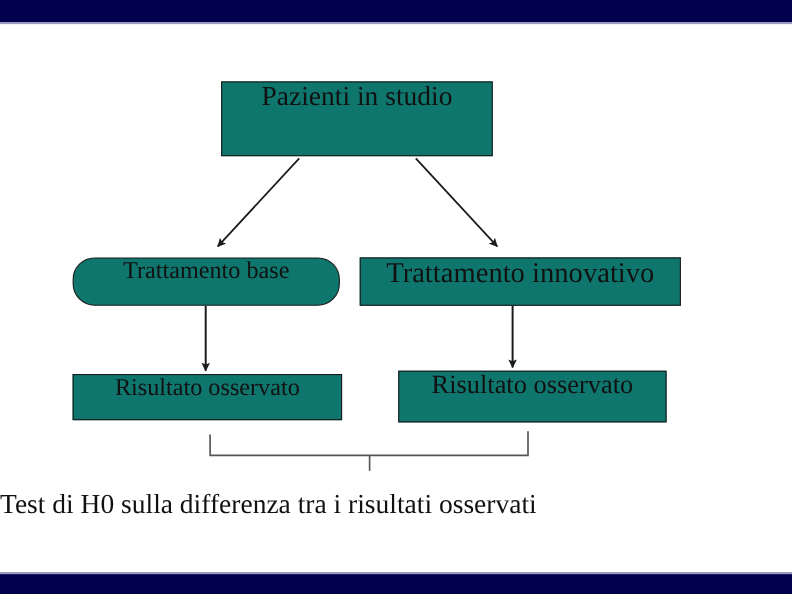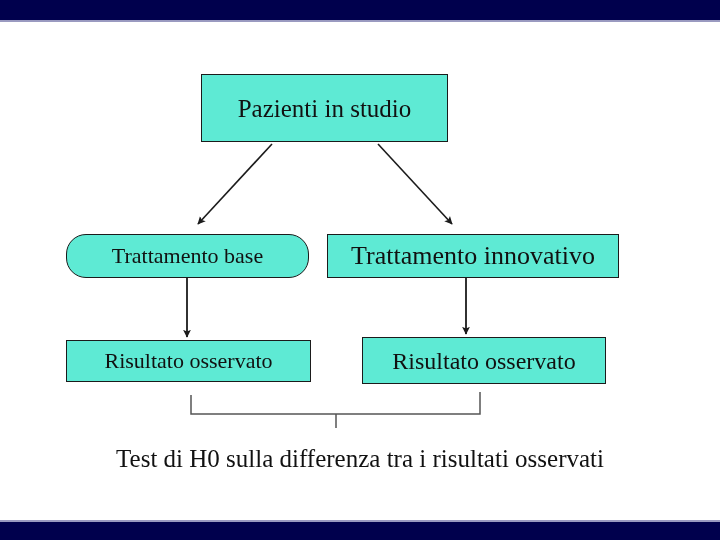--- a/index.html
+++ b/index.html
@@ -41,23 +41,23 @@
     left: 0;
     top: 22px;
     width: 720px;
     height: 500px;
     background: #ffffff;
   }
   .node {
     position: absolute;
     box-sizing: border-box;
     border: 1.6px solid #1b1b1b;
-    background: #5eead4;
+    background: #0f766e;
     display: flex;
-    align-items: center;
+    align-items: flex-start;
     justify-content: center;
     color: #111111;
     line-height: 1;
     white-space: nowrap;
   }
   .node-label {
     display: block;
     padding: 0 10px;
   }
   
@@ -103,21 +103,20 @@
     top: 0;
     width: 720px;
     height: 500px;
     pointer-events: none;
   }
   #caption {
     position: absolute;
     left: 0;
     top: 423px;
     width: 720px;
-    text-align: center;
     font-size: 25px;
     color: #111111;
     white-space: nowrap;
   }
 </style>
 </head>
 <body>
 
 <div id="slide">
 

